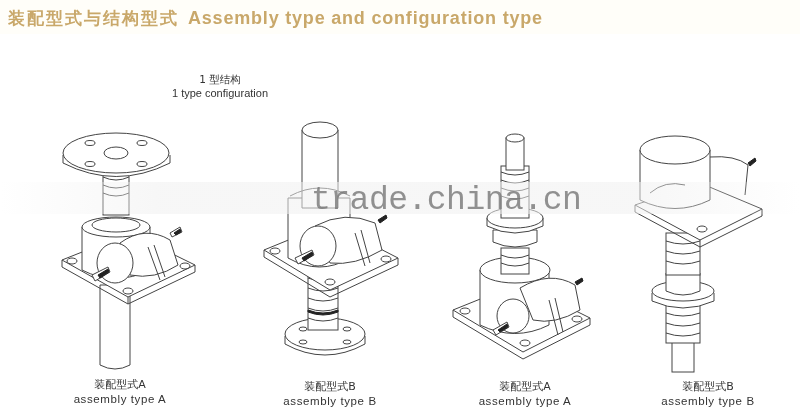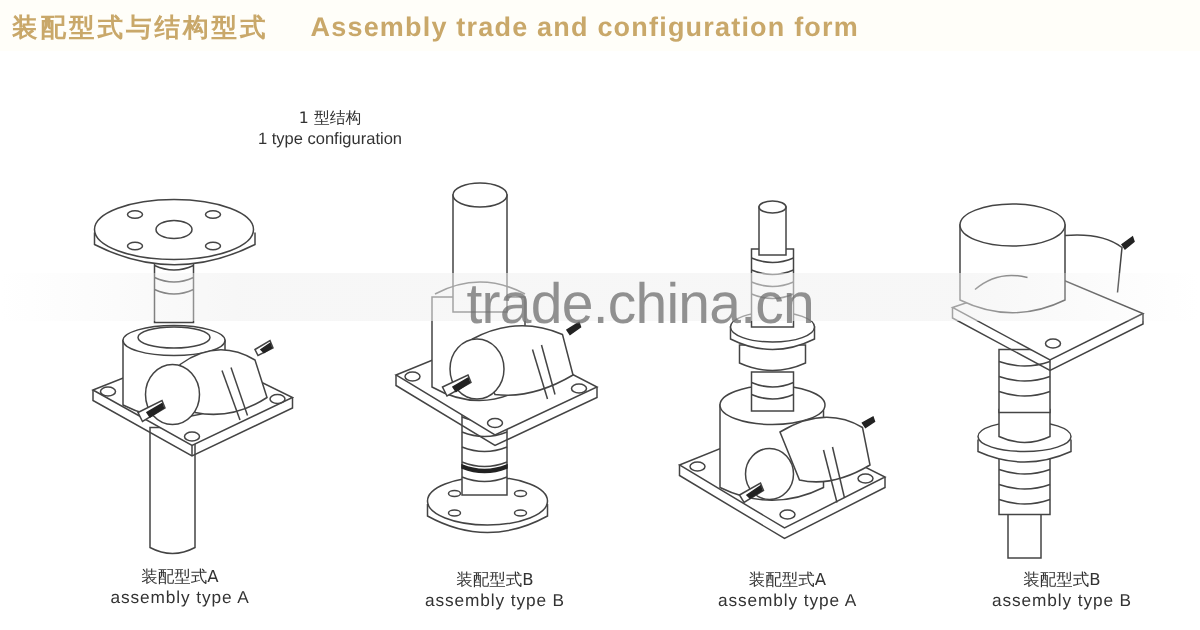--- a/index.html
+++ b/index.html
@@ -4,21 +4,21 @@
 <style>
   * { box-sizing: border-box; margin: 0; padding: 0; }
   html, body { width: 800px; height: 420px; background: #ffffff; overflow: hidden; }
   body { position: relative; font-family: "Liberation Sans", sans-serif; color: #333; }
   .header-band {
     position: absolute; left: 0; top: 0; width: 800px; height: 34px;
     background: #fffef9;
   }
   .header {
     position: absolute; left: 8px; top: 7px; height: 22px;
-    display: flex; align-items: center; gap: 28px;
+    display: flex; align-items: center; gap: 9px;
     font-weight: bold; font-size: 18px; letter-spacing: 0.3px;
   }
   .header .cn { font-family: "DejaVu Sans", sans-serif; font-size: 17px; letter-spacing: 2px; }
   .header .en { font-family: "Liberation Sans", sans-serif; font-size: 18px; letter-spacing: 0.8px; }
   .group-title {
     position: absolute; text-align: center; font-size: 11px; line-height: 14px; color: #333;
   }
   .group-title .cn { font-family: "DejaVu Sans", sans-serif; font-size: 10.5px; text-align: center; }
   .caption {
     position: absolute; text-align: center; font-size: 11.5px; line-height: 14px; color: #333;
@@ -27,31 +27,31 @@
   .caption .en { letter-spacing: 0.6px; }
   svg.drawing { position: absolute; overflow: visible; }
   svg.drawing .ln { fill: #fff; stroke: #444; stroke-width: 1; }
   svg.drawing .nf { fill: none; stroke: #444; stroke-width: 1; }
   svg.drawing .dk { fill: #222; stroke: #222; }
   .watermark-band {
     position: absolute; left: 0; top: 182px; width: 800px; height: 32px;
     background: linear-gradient(to right, rgba(255,255,255,0) 0%, rgba(240,240,240,0.55) 20%, rgba(240,240,240,0.55) 80%, rgba(255,255,255,0) 100%);
   }
   .watermark {
-    position: absolute; left: 311px; top: 182px; font-size: 38px; color: rgba(110,110,110,0.75);
-    font-family: Liberation Sans, sans-serif; letter-spacing: -0.5px;
+    position: absolute; left: 311px; top: 182px; font-size: 33px; color: rgba(110,110,110,0.75);
+    font-family: Liberation Mono, monospace; letter-spacing: -0.5px;
   }
 </style>
 </head>
 <body>
 
 <div class="header-band"></div>
 <div class="header">
   <span class="cn" style="color:#c9a86a">装配型式与结构型式</span>
-  <span class="en" style="color:#c9a86a">Assembly trade and configuration form</span>
+  <span class="en" style="color:#c9a86a">Assembly type and configuration type</span>
 </div>
 
 <div class="group-title" style="left:150px; top:72px; width:140px;">
   <div class="cn">1 型结构</div>
   <div class="en">1 type configuration</div>
 </div>
 <div class="group-title" style="left:530px; top:72px; width:140px;">
 </div>
 
 <svg class="drawing" style="left:60px; top:115px;" width="140" height="260" viewBox="0 0 140 260">

